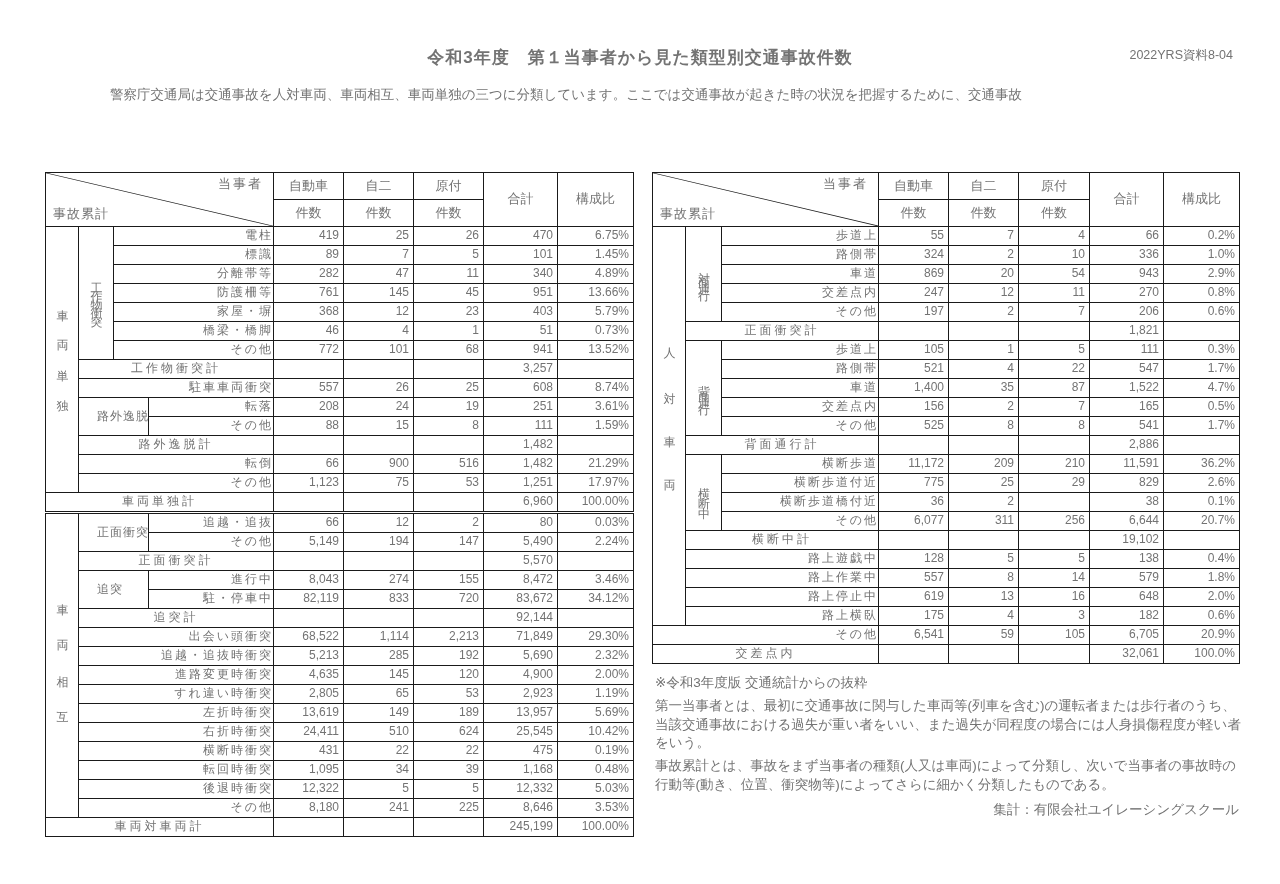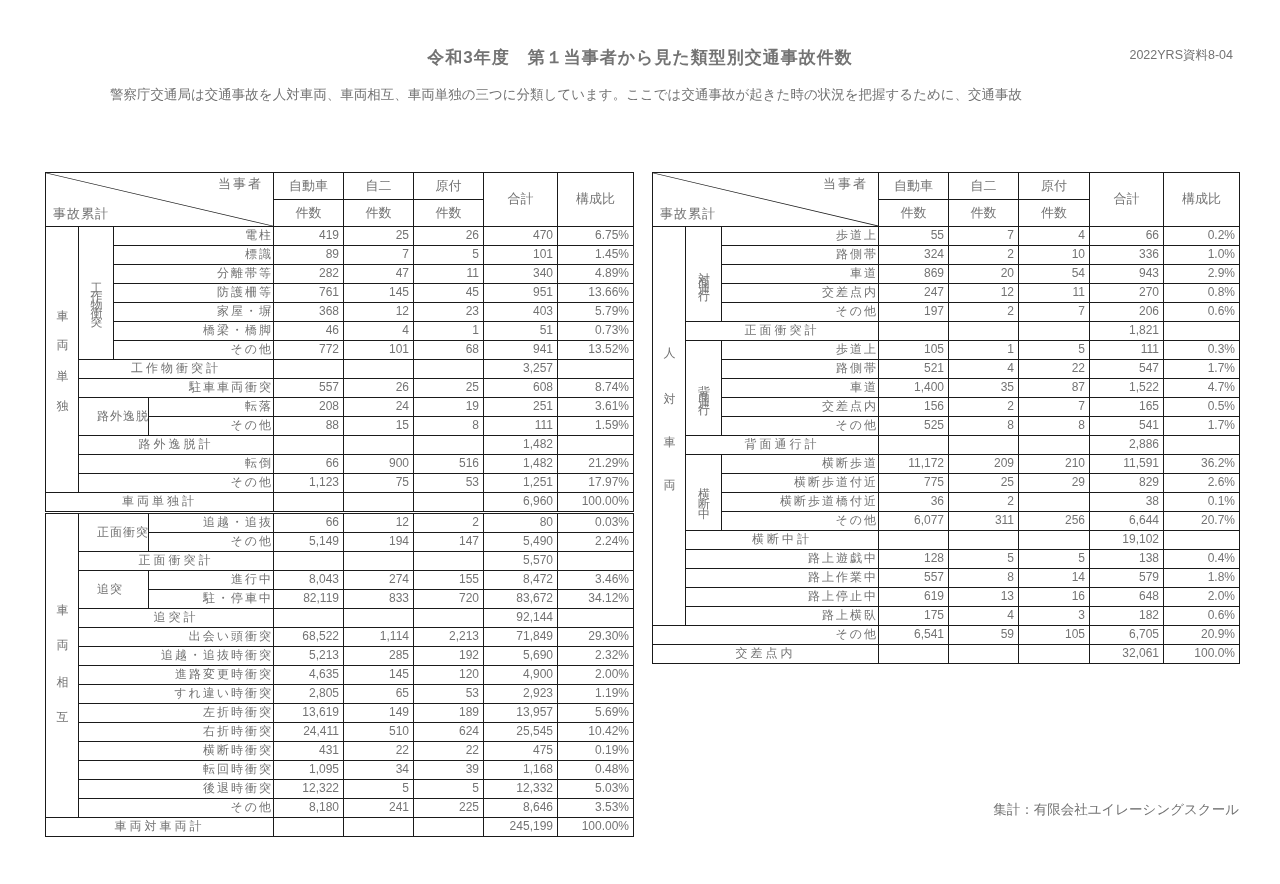--- a/index.html
+++ b/index.html
@@ -592,18 +592,23 @@
             <td class="num"></td>
             <td class="num"></td>
             <td class="num"></td>
             <td class="num">32,061</td>
             <td class="num">100.0%</td>
           </tr>
         </tbody>
     </table>
   </div>
 
+  <div class="notes">
+    <p>※令和3年度版 交通統計からの抜粋</p>
+    <p>第一当事者とは、最初に交通事故に関与した車両等(列車を含む)の運転者または歩行者のうち、当該交通事故における過失が重い者をいい、また過失が同程度の場合には人身損傷程度が軽い者をいう。</p>
+    <p>事故累計とは、事故をまず当事者の種類(人又は車両)によって分類し、次いで当事者の事故時の行動等(動き、位置、衝突物等)によってさらに細かく分類したものである。</p>
+  </div>
 
   <div class="credit">
     <div>集計：有限会社ユイレーシングスクール</div>
   </div>
 
 </div>
 
 </body></html>

